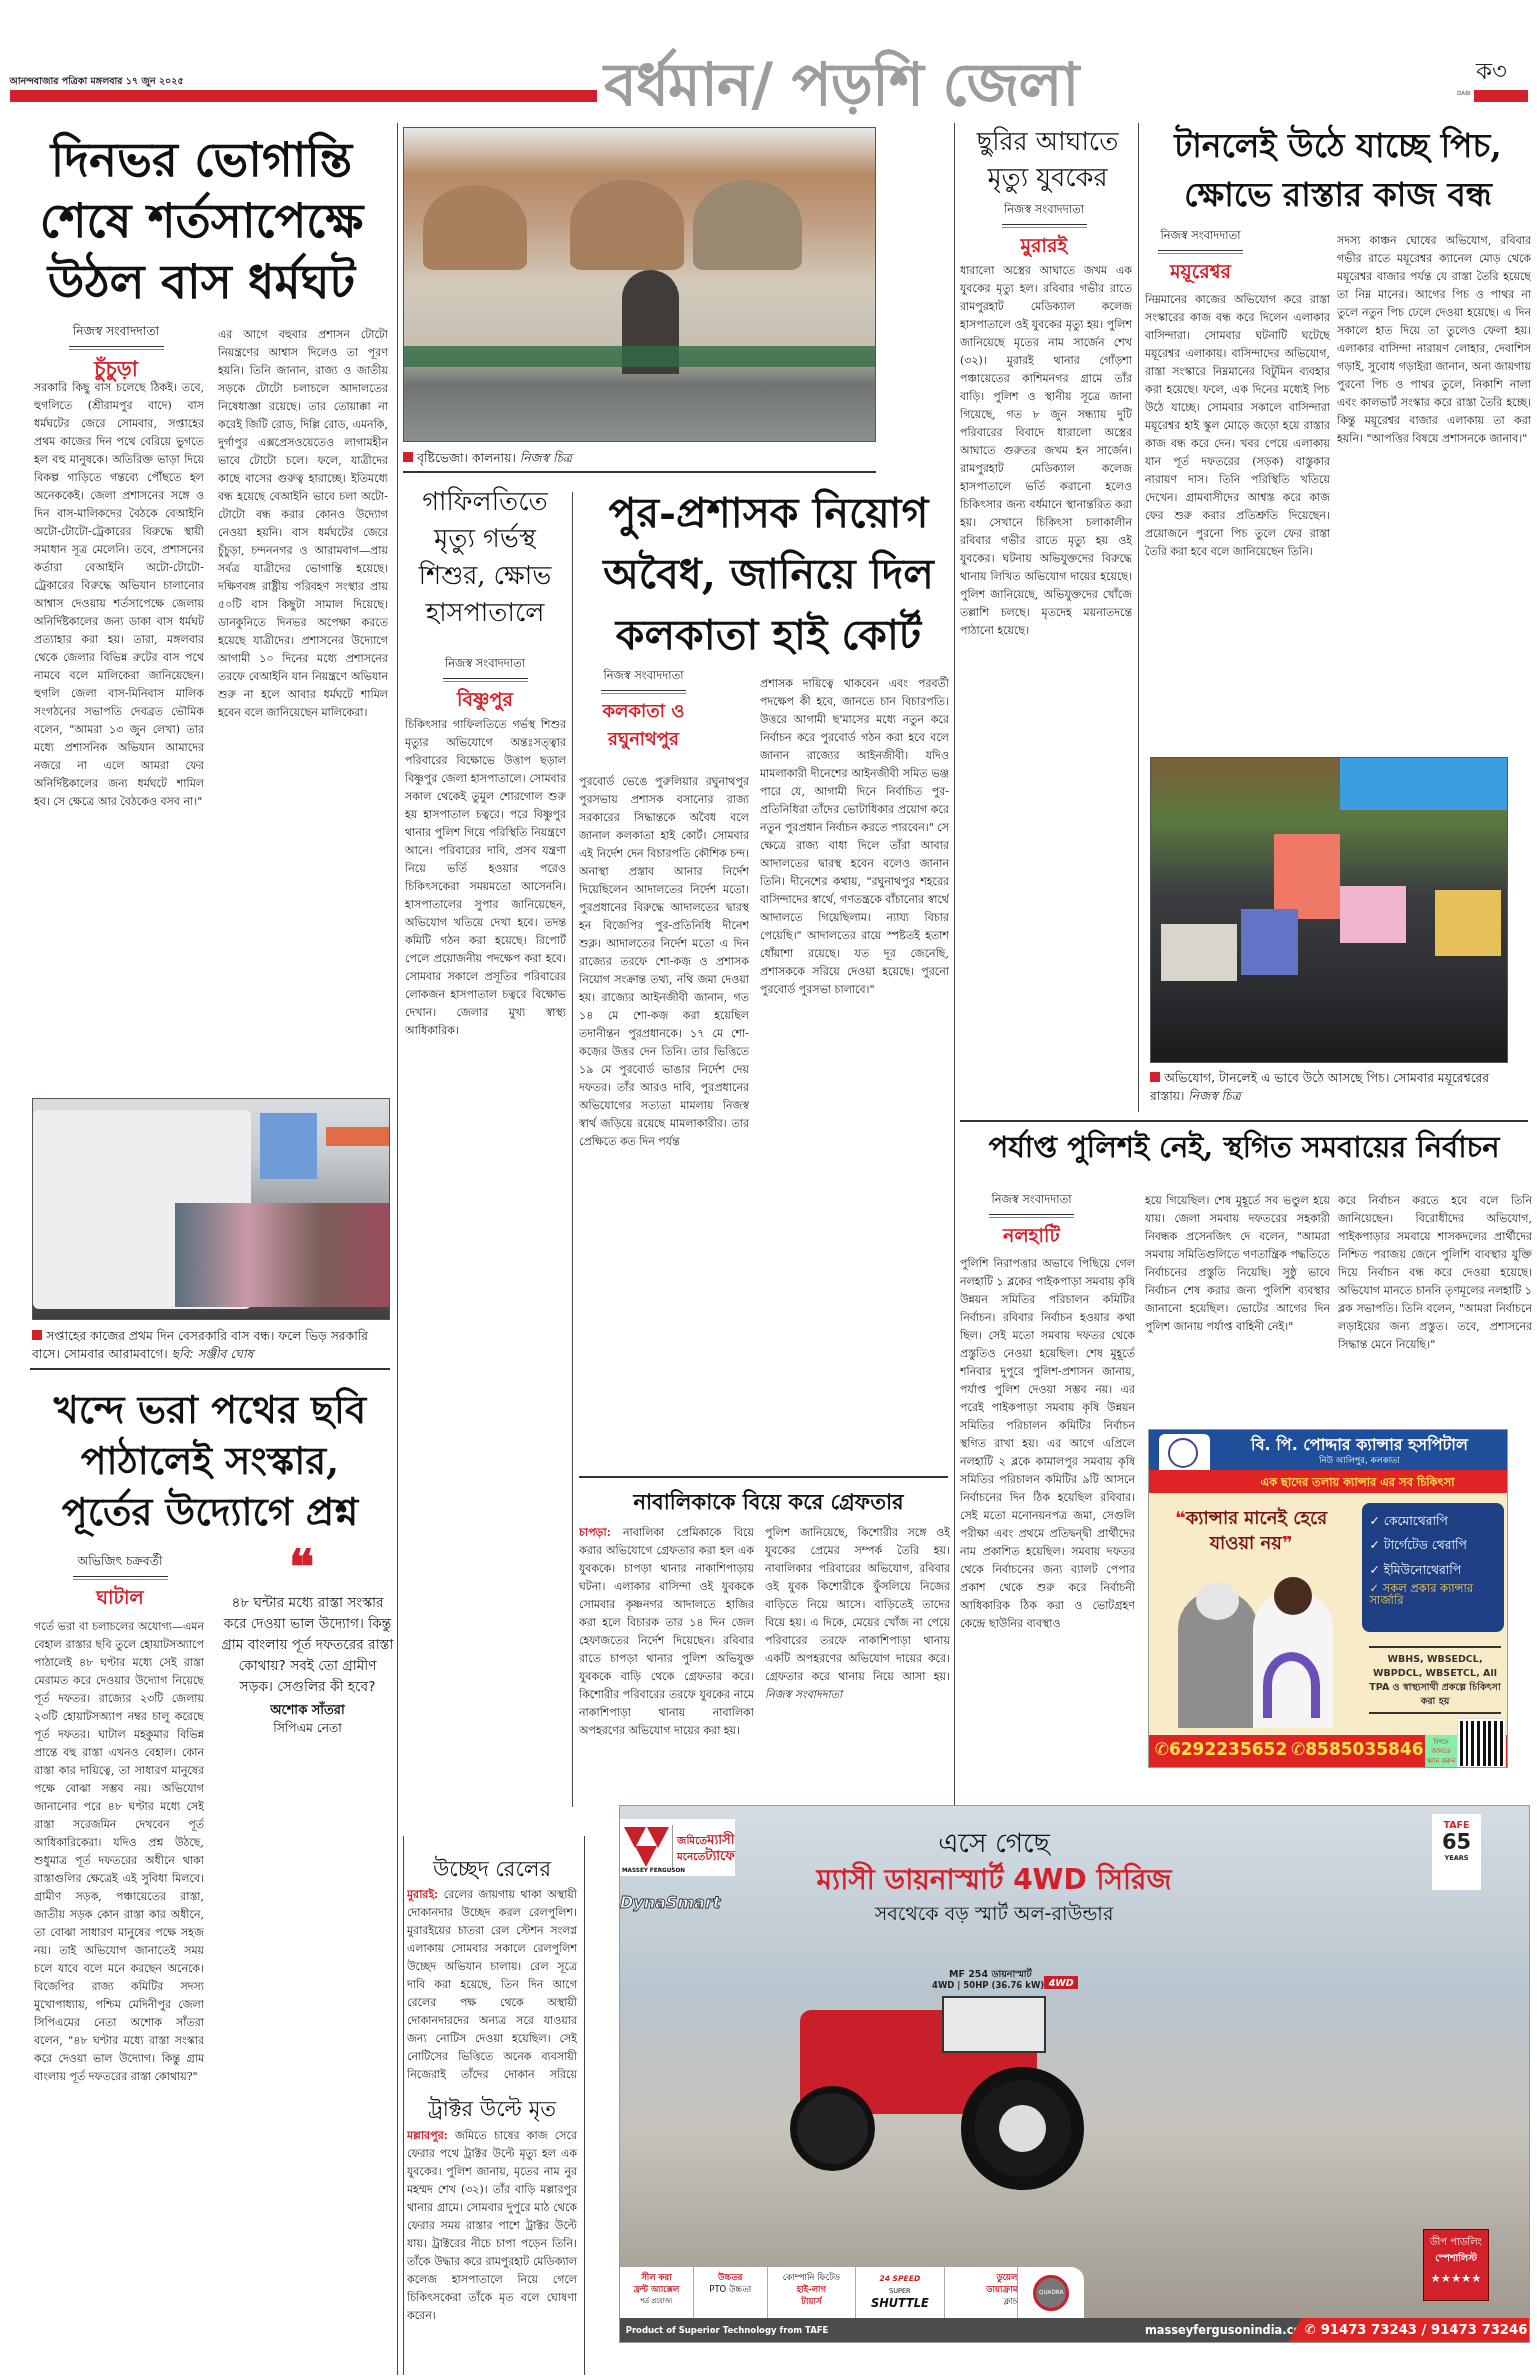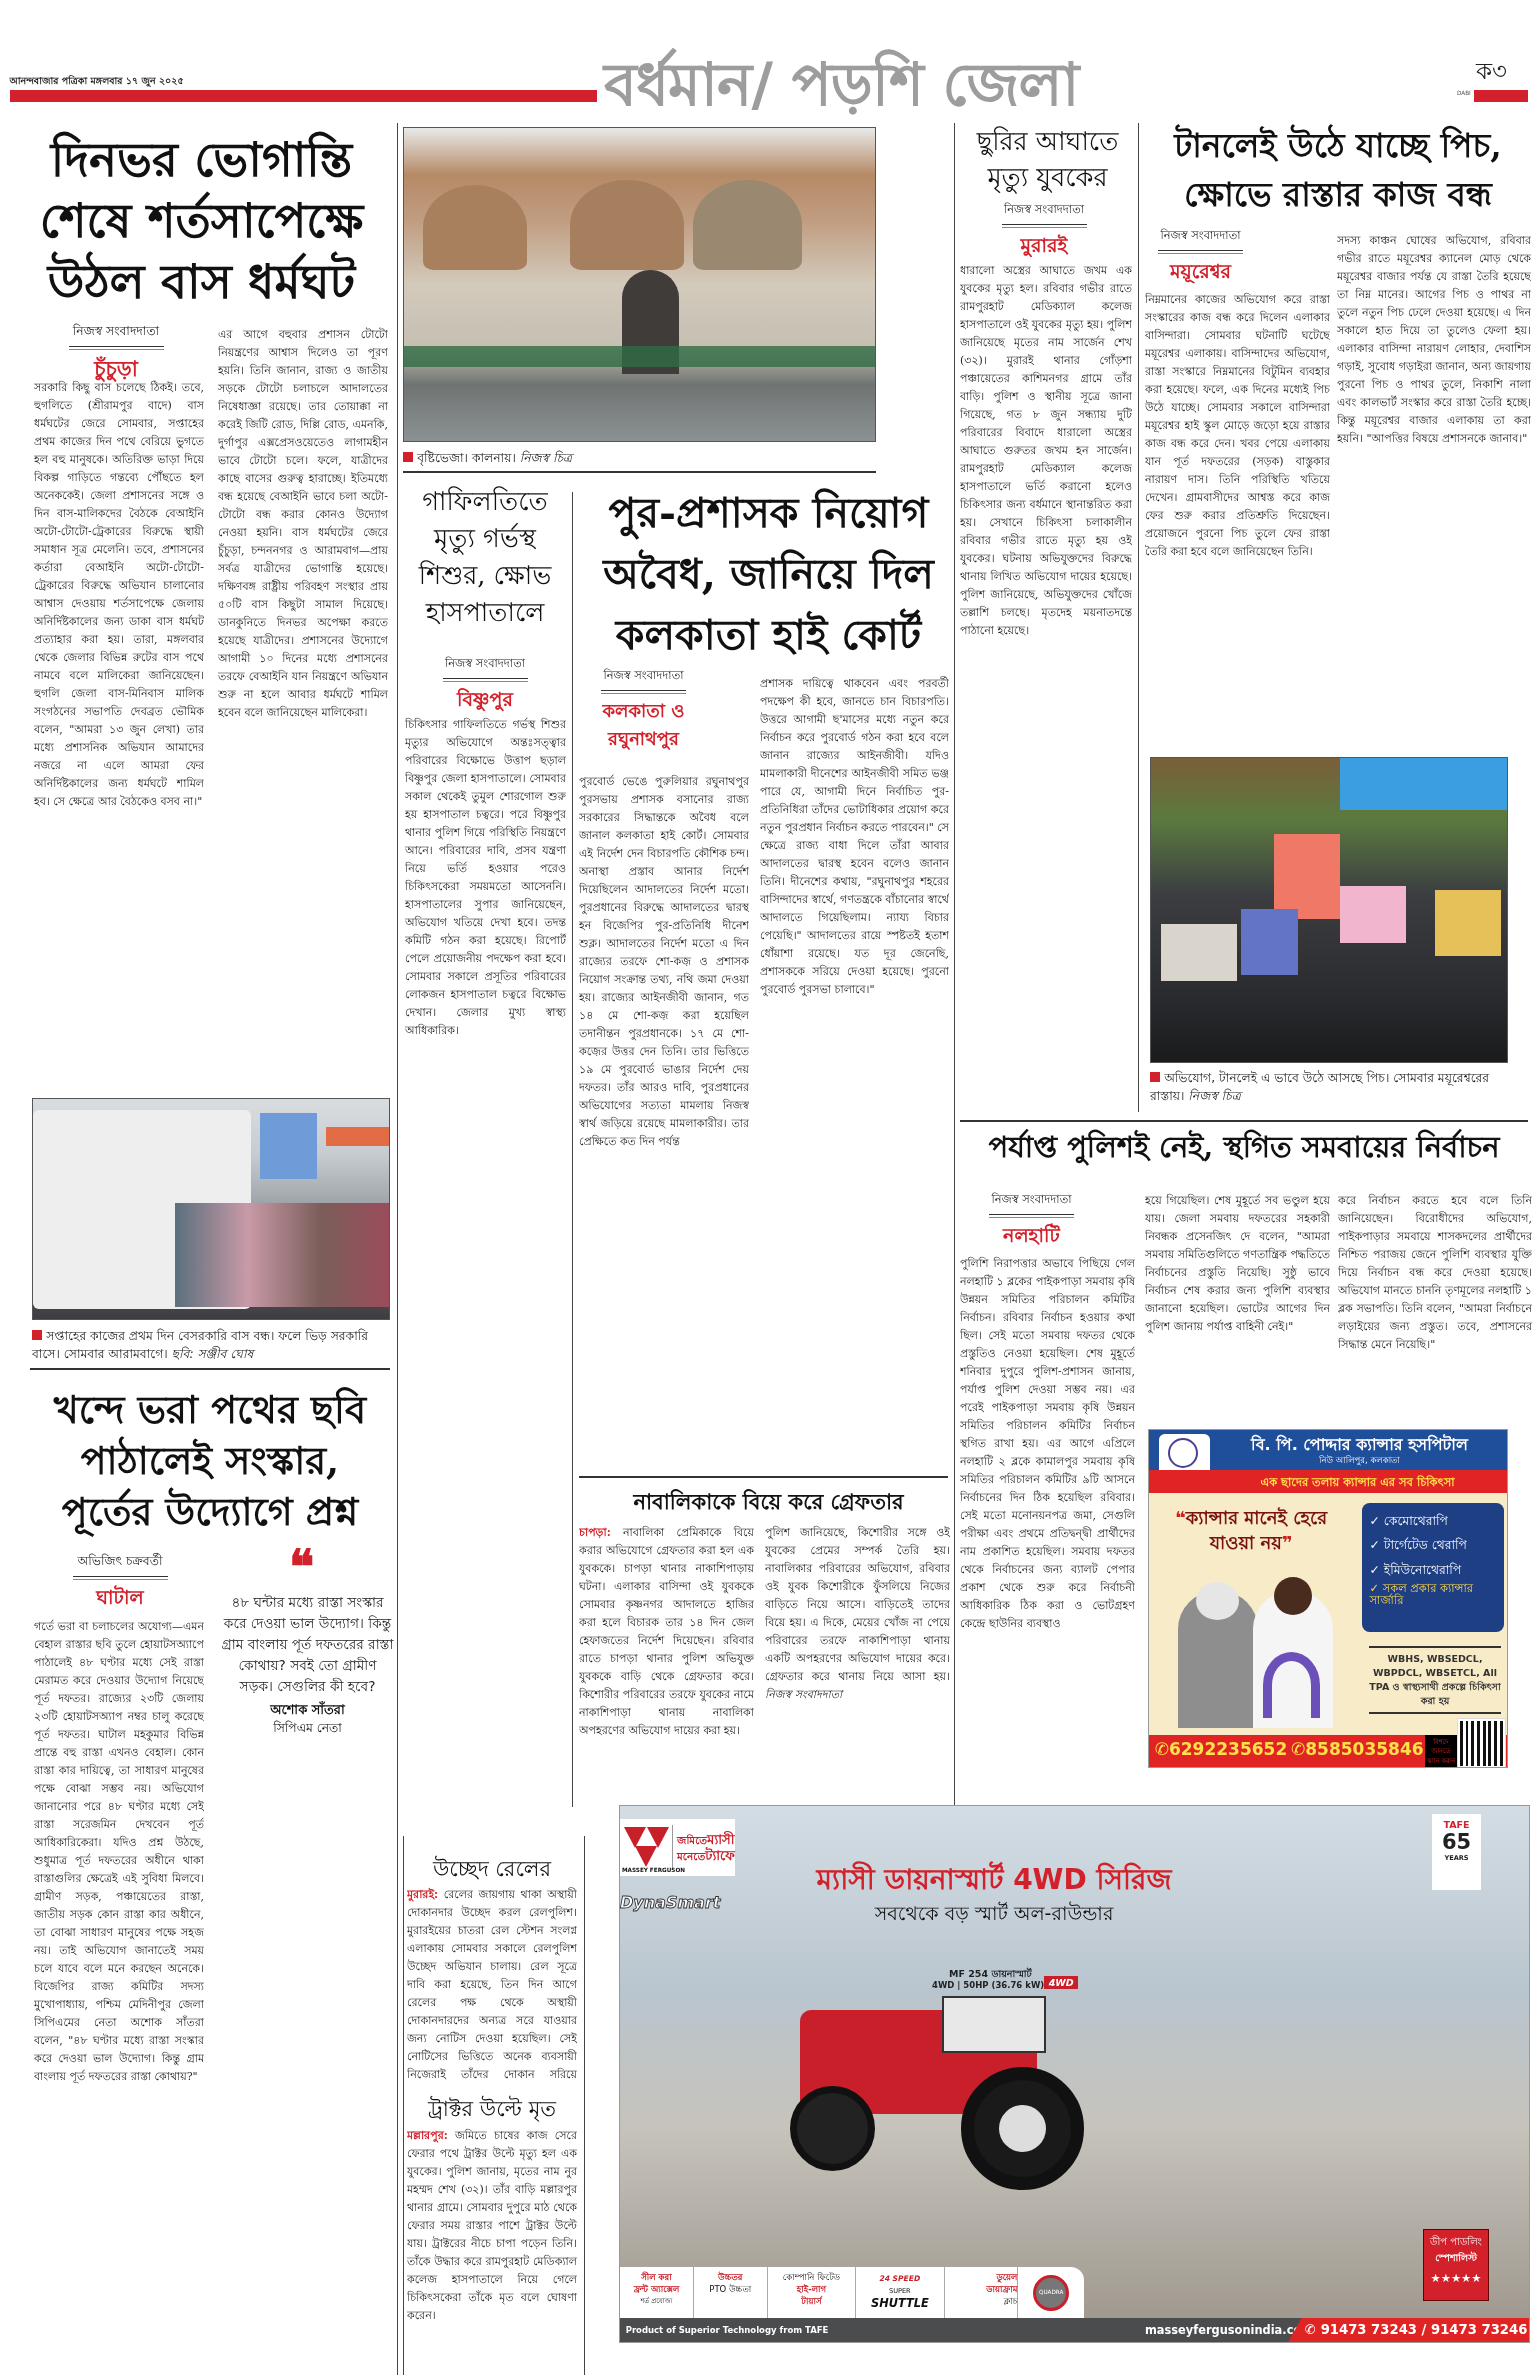--- a/index.html
+++ b/index.html
@@ -290,39 +290,40 @@
   <div style="position:absolute;left:213px;top:73px;width:142px;height:129px;background:#1f3f85;border-radius:7.6px;padding:5.7px 7.6px">
     <div style="color:#fff;font-size:12.3px;line-height:24.6px"><span>✓ </span><span>কেমোথেরাপি</span></div>
     <div style="color:#fff;font-size:12.3px;line-height:24.6px"><span>✓ </span><span>টার্গেটেড থেরাপি</span></div>
     <div style="color:#fff;font-size:12.3px;line-height:24.6px"><span>✓ </span><span>ইমিউনোথেরাপি</span></div>
     <div style="color:#ffd84a;font-size:11.4px;line-height:12px"><span>✓ </span><span>সকল প্রকার ক্যান্সার সার্জারি</span></div>
   </div>
   <div style="position:absolute;left:220px;top:216px;width:132px;text-align:center;font-size:9.5px;line-height:14px;font-weight:bold;color:#333;border-top:2.8px double #333;border-bottom:2.8px double #333;padding:3.8px 0">WBHS, WBSEDCL, WBPDCL, WBSETCL, All TPA ও স্বাস্থ্যসাথী প্রকল্পে চিকিৎসা করা হয়</div>
   <div style="position:absolute;left:0;top:305px;width:100%;height:34px;background:#e02424"></div>
   <div style="position:absolute;left:5.7px;top:309px;color:#ffe14a;font-weight:bold;font-size:17px"><span>✆</span><span>6292235652</span></div>
   <div style="position:absolute;left:142px;top:309px;color:#ffe14a;font-weight:bold;font-size:17px"><span>✆</span><span>8585035846</span></div>
-  <div style="position:absolute;left:276px;top:305px;width:32px;height:34px;background:#000000;color:#d22;font-size:6.6px;text-align:center;line-height:9.5px;padding-top:2.8px">বিশদে জানতে স্ক্যান করুন</div>
+  <div style="position:absolute;left:276px;top:305px;width:32px;height:34px;background:#86efac;color:#d22;font-size:6.6px;text-align:center;line-height:9.5px;padding-top:2.8px">বিশদে জানতে স্ক্যান করুন</div>
   <div style="position:absolute;left:309px;top:289px;width:47px;height:49px;background:repeating-linear-gradient(90deg,#111 0 2.8px,#fff 2.8px 5.7px),#fff;border:2.8px solid #fff;outline:0.9px solid #ddd"></div>
 </div>
 
 <div class="abs" style="left:619px;top:1805px;width:911px;height:538px;border:0.9px solid #999;overflow:hidden;background:linear-gradient(180deg,#d4dde4 0%,#b9c5ce 35%,#c6c3bb 60%,#9b948a 100%)">
   <div style="position:absolute;left:0;top:13.2px;width:115px;height:57px;background:#fff;display:flex;align-items:center">
     <div style="width:45px;height:42px;margin-left:3.8px;position:relative">
       <div style="position:absolute;left:0;top:0;width:0;height:0;border-left:11.4px solid transparent;border-right:11.4px solid transparent;border-top:21px solid #c8202b"></div>
       <div style="position:absolute;left:23px;top:0;width:0;height:0;border-left:11.4px solid transparent;border-right:11.4px solid transparent;border-top:21px solid #c8202b"></div>
       <div style="position:absolute;left:11.4px;top:19px;width:0;height:0;border-left:11.4px solid transparent;border-right:11.4px solid transparent;border-top:21px solid #c8202b"></div>
     </div>
     <div style="border-left:0.9px solid #999;height:45px;margin:0 3.8px"></div>
     <div style="font-size:10.4px;font-weight:bold;line-height:15px">
       <div><span style="color:#c8202b">জমিতে</span><span style="color:#c8202b;font-size:13.2px">ম্যাসী</span></div>
       <div><span style="color:#c8202b">মনেতে</span><span style="color:#c8202b;font-size:13.2px">ট্যাফে</span></div>
     </div>
   </div>
   <div style="position:absolute;left:1.9px;top:61px;font-size:5.7px;font-weight:bold">MASSEY FERGUSON</div>
   <div style="position:absolute;left:0;top:87px;font-size:16px;font-style:italic;font-weight:bold;color:#fff;-webkit-text-stroke:0.9px #333">DynaSmart</div>
+  <div style="position:absolute;left:142px;top:17px;width:464px;text-align:center;font-size:26.5px;color:#111">এসে গেছে</div>
   <div style="position:absolute;left:142px;top:52px;width:464px;text-align:center;font-size:28px;font-weight:bold;color:#d3212b">ম্যাসী ডায়নাস্মার্ট 4WD সিরিজ</div>
   <div style="position:absolute;left:142px;top:93px;width:464px;text-align:center;font-size:19px;color:#111">সবথেকে বড় স্মার্ট অল-রাউন্ডার</div>
   <div style="position:absolute;left:812px;top:7.6px;width:49px;height:76px;background:#fff;text-align:center">
     <div style="color:#d3212b;font-weight:bold;font-size:9.5px;margin-top:5.7px">TAFE</div>
     <div style="font-weight:bold;font-size:21px;color:#222">65</div>
     <div style="font-size:6.6px;font-weight:bold;color:#222">YEARS</div>
   </div>
   <div style="position:absolute;left:329px;top:161px;font-size:9.5px;font-weight:bold;color:#222">MF 254 ডায়নাস্মার্ট</div>
   <div style="position:absolute;left:312px;top:174px;font-size:8.5px;font-weight:bold;color:#222">4WD | 50HP (36.76 kW)</div>
   <div style="position:absolute;left:424px;top:170px;background:#c8202b;color:#fff;font-size:9.5px;font-style:italic;font-weight:bold;padding:0.9px 4.7px">4WD</div>

